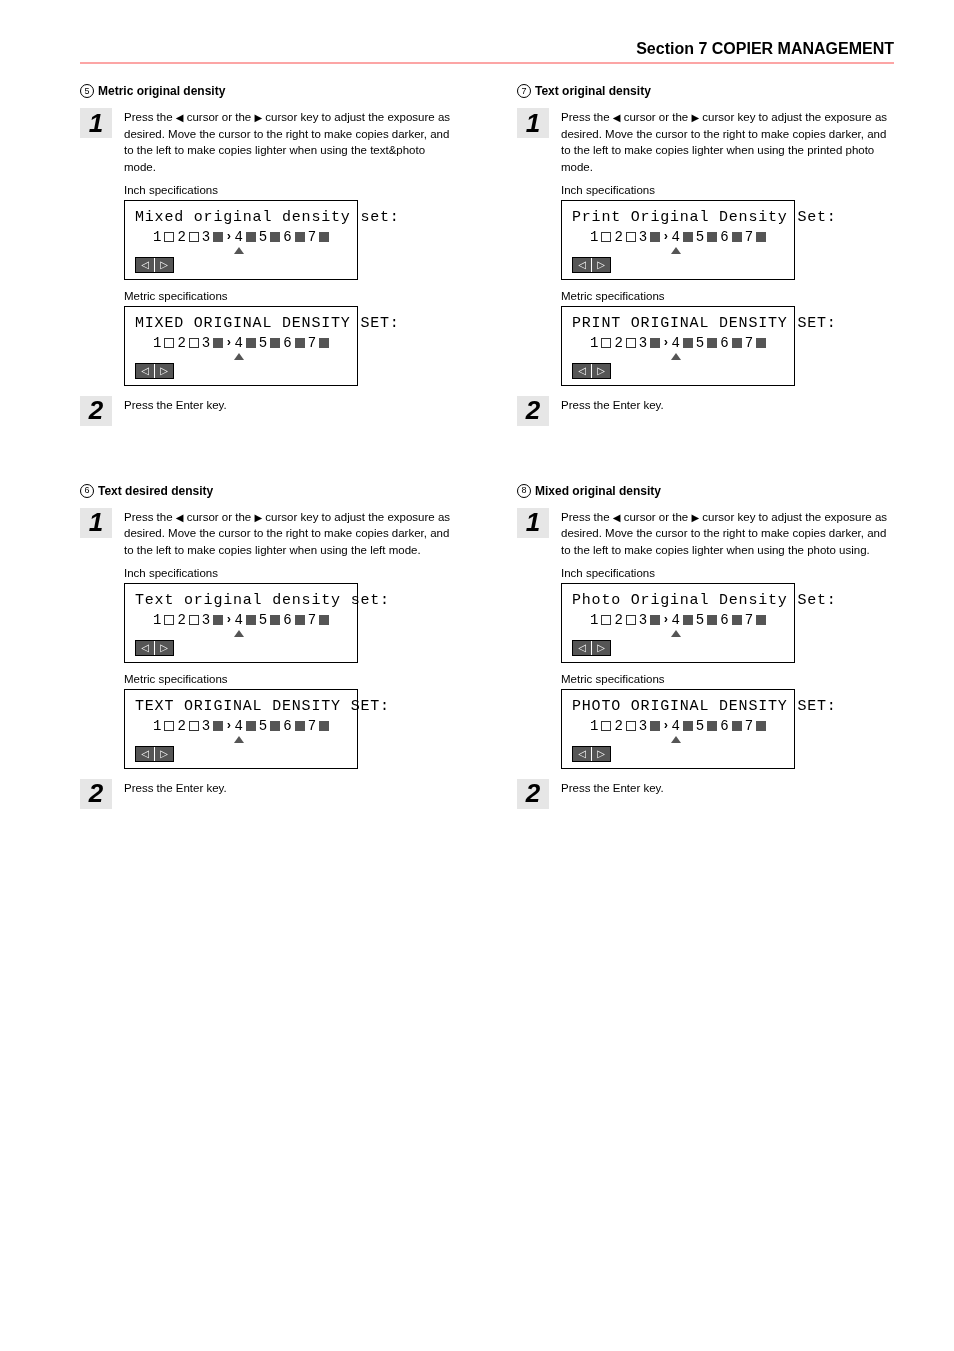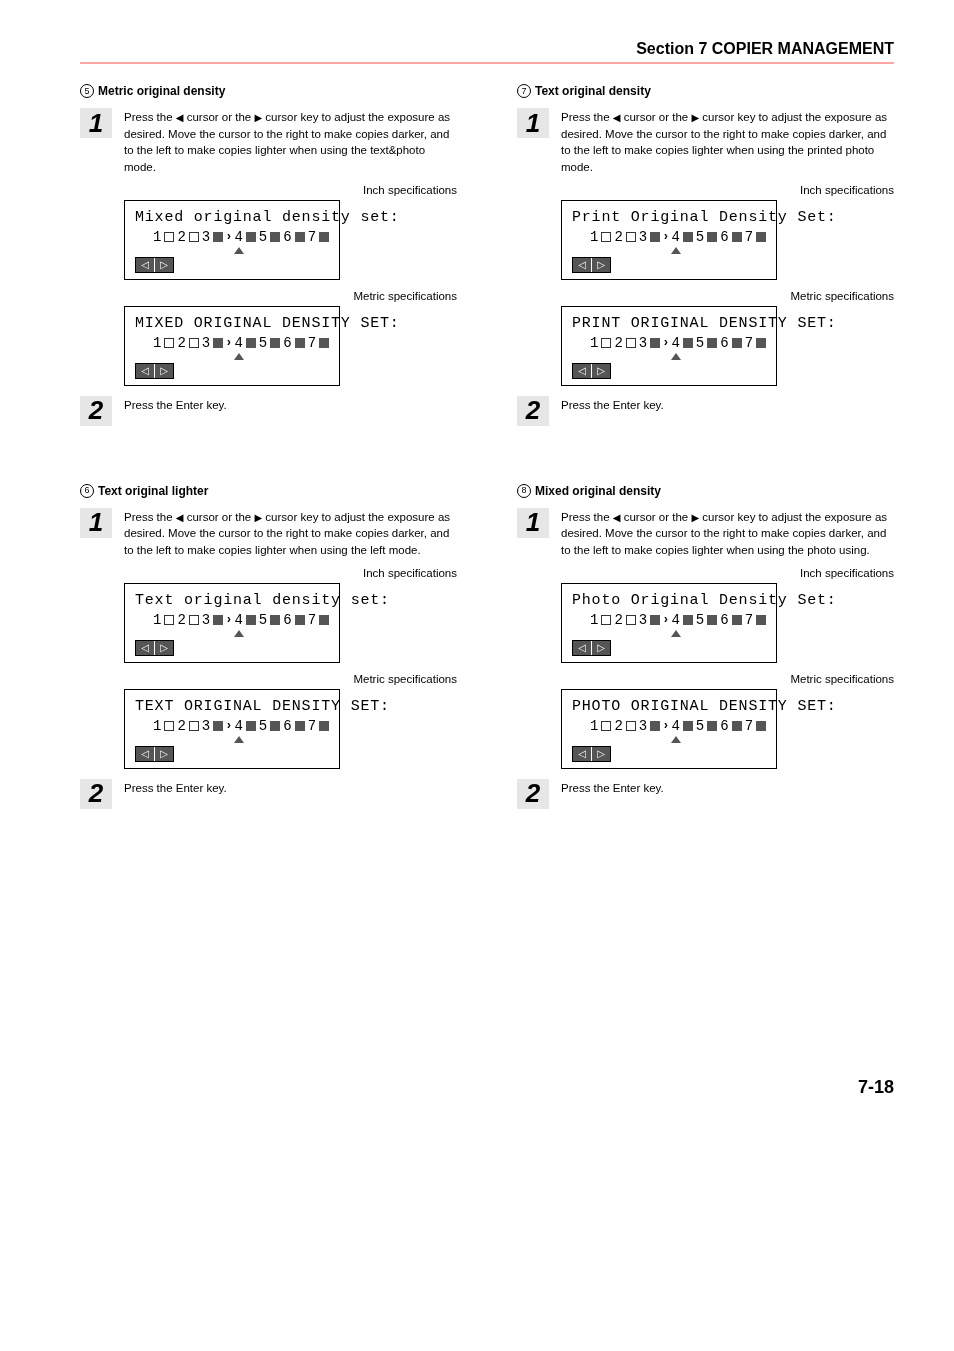--- a/index.html
+++ b/index.html
@@ -76,28 +76,27 @@
     line-height: 1.45;
     flex: 1;
     padding-top: 1px;
   }
   .step-text .tri {
     font-size: 10px;
   }
   .spec-label {
     font-size: 11.5px;
     margin: 8px 0 4px 44px;
-    text-align: right;
   }
   .lcd-box {
     border: 1px solid #000;
     margin-left: 44px;
     padding: 8px 10px 6px 10px;
     margin-bottom: 10px;
-    width: 216px;
+    width: 234px;
     box-sizing: border-box;
   }
   .lcd-line1 {
     font-family: "Courier New", monospace;
     font-size: 15px;
     letter-spacing: 0.8px;
     white-space: nowrap;
   }
   .density-scale {
     font-family: "Courier New", monospace;
@@ -260,21 +259,21 @@
         <div class="step-num-box">
             <span class="step-num">2</span>
           </div>
         <div class="step-text">Press the Enter key.</div>
       </div>
 
       <div class="section-gap"></div>
 
       <div class="section-title">
         <span class="circled-num">6</span>
-        <span>Text original lighter</span>
+        <span>Text desired density</span>
       </div>
 
       <div class="step-row">
         <div class="step-num-box">
             <span class="step-num">1</span>
           </div>
         <div class="step-text">
           <span>Press the </span><span class="tri">◀</span><span> cursor or the </span><span class="tri">▶</span><span> cursor key to adjust the exposure as desired. Move the cursor to the right to make copies darker, and to the left to make copies lighter when using the </span><span>left mode.</span>
         </div>
       </div>
@@ -504,15 +503,14 @@
       <div class="step-row">
         <div class="step-num-box">
             <span class="step-num">2</span>
           </div>
         <div class="step-text">Press the Enter key.</div>
       </div>
 
     </div>
   </div>
 
-  <div class="page-num">7-18</div>
 
 </div>
 
 </body></html>

